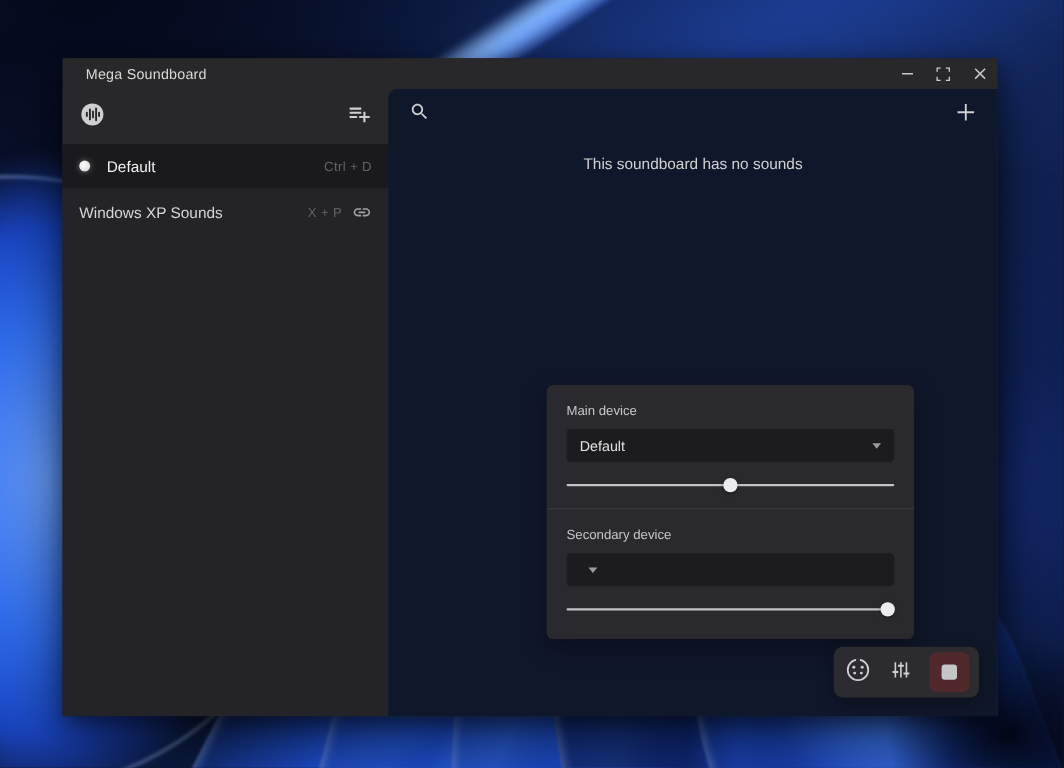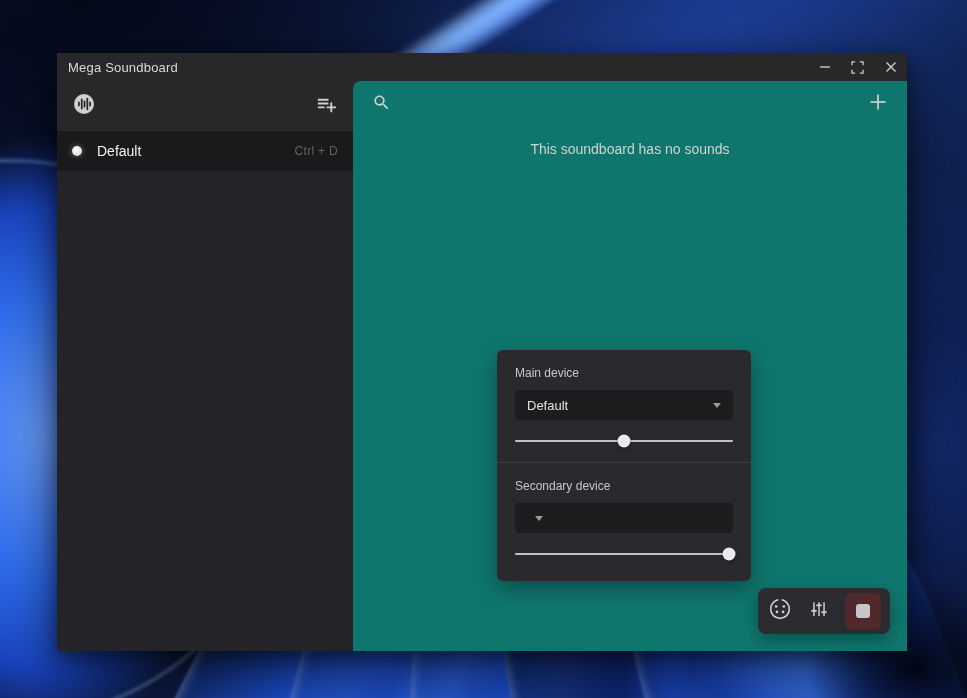--- a/index.html
+++ b/index.html
@@ -79,21 +79,21 @@
 
   
   .window {
     position: absolute; left: 57px; top: 53px; width: 850px; height: 598px;
     background: #1e1e21;
     box-shadow: 0 26px 60px rgba(0,0,0,.6), 0 6px 18px rgba(0,0,0,.45);
     display: flex; flex-direction: column;
   }
   .titlebar {
     height: 28px; flex: 0 0 28px; background: #28282b;
-    display: flex; align-items: center; padding-left: 11px;
+    display: flex; align-items: center; padding-left: 21px;
   }
   .title { font-size: 13px; color: #d9d9d9; letter-spacing: .2px; }
   .win-controls { margin-left: auto; display: flex; height: 100%; }
   .win-btn { width: 33px; height: 100%; display: flex; align-items: center; justify-content: center;
              color: #c9c9c9; cursor: default; }
   .win-btn svg { display: block; }
 
   .content { flex: 1; display: flex; background: #28282b; min-height: 0; justify-content: flex-end; }
 
   
@@ -108,29 +108,29 @@
   .active-dot {
     width: 10px; height: 10px; border-radius: 50%; margin-right: 15px;
     background: radial-gradient(circle at 40% 35%, #ffffff, #cfcfcf);
     box-shadow: 0 0 6px rgba(255,255,255,.35);
   }
   .sb-row .spacer { flex: 1; }
   .shortcut { font-size: 12px; color: #636367; letter-spacing: .3px; }
   .link-ic { margin-left: 9px; display: flex; align-items: center; }
 
   
-  .main { flex: 1; position: relative; background: #0f766e; border-top-left-radius: 8px; min-width: 0; }
+  .main { flex: 1; position: relative; background: #0f172a; border-top-left-radius: 8px; min-width: 0; }
   .main-header { height: 46px; display: flex; align-items: center; padding: 0 19px; }
   .main-header .spacer { flex: 1; }
   .icon-btn { display: flex; align-items: center; justify-content: center; cursor: default; }
   .empty-msg { text-align: center; font-size: 14px; color: #d2d2d2; margin-top: 14px; }
 
   
   .device-panel {
-    position: absolute; left: 144px; top: 269px; width: 254px;
+    position: absolute; left: 144px; top: 269px; width: 334px;
     background: #2a2a2e; border-radius: 6px;
     box-shadow: 0 8px 22px rgba(0,0,0,.35);
   }
   .dp-section { padding: 16px 18px 14px 18px; }
   .dp-section.second { padding-bottom: 20px; }
   .dp-label { font-size: 12px; color: #c7c7c9; }
   .dp-select {
     margin-top: 10px; height: 30px; background: #1c1c1f; border-radius: 4px;
     display: flex; align-items: center; padding: 0 12px; cursor: default;
   }
@@ -239,20 +239,30 @@
         </div>
       </div>
 
       <div class="sb-row selected">
         <span class="active-dot"></span>
         <span>Default</span>
         <span class="spacer"></span>
         <span class="shortcut">Ctrl + D</span>
       </div>
 
+      <div class="sb-row">
+        <span>Windows XP Sounds</span>
+        <span class="spacer"></span>
+        <span class="shortcut">X + P</span>
+        <span class="link-ic">
+          <svg width="18" height="18" viewBox="0 0 24 24" fill="#a4a4a8">
+            <path d="M3.9 12c0-1.71 1.39-3.1 3.1-3.1h4V7H7c-2.76 0-5 2.24-5 5s2.24 5 5 5h4v-1.9H7c-1.71 0-3.1-1.39-3.1-3.1zM8 13h8v-2H8v2zm9-6h-4v1.9h4c1.71 0 3.1 1.39 3.1 3.1s-1.39 3.1-3.1 3.1h-4V17h4c2.76 0 5-2.24 5-5s-2.24-5-5-5z"></path>
+          </svg>
+        </span>
+      </div>
     </div>
 
     <div class="main">
       <div class="main-header">
         <div class="icon-btn">
           <span>
             <svg width="19" height="19" viewBox="0 0 24 24" fill="#d0d0d2">
               <path d="M15.5 14h-.79l-.28-.27C15.41 12.59 16 11.11 16 9.5 16 5.91 13.09 3 9.5 3S3 5.91 3 9.5 5.91 16 9.5 16c1.61 0 3.09-.59 4.23-1.57l.27.28v.79l5 4.99L20.49 19l-4.99-5zm-6 0C7.01 14 5 11.99 5 9.5S7.01 5 9.5 5 14 7.01 14 9.5 11.99 14 9.5 14z"></path>
             </svg>
           </span>

